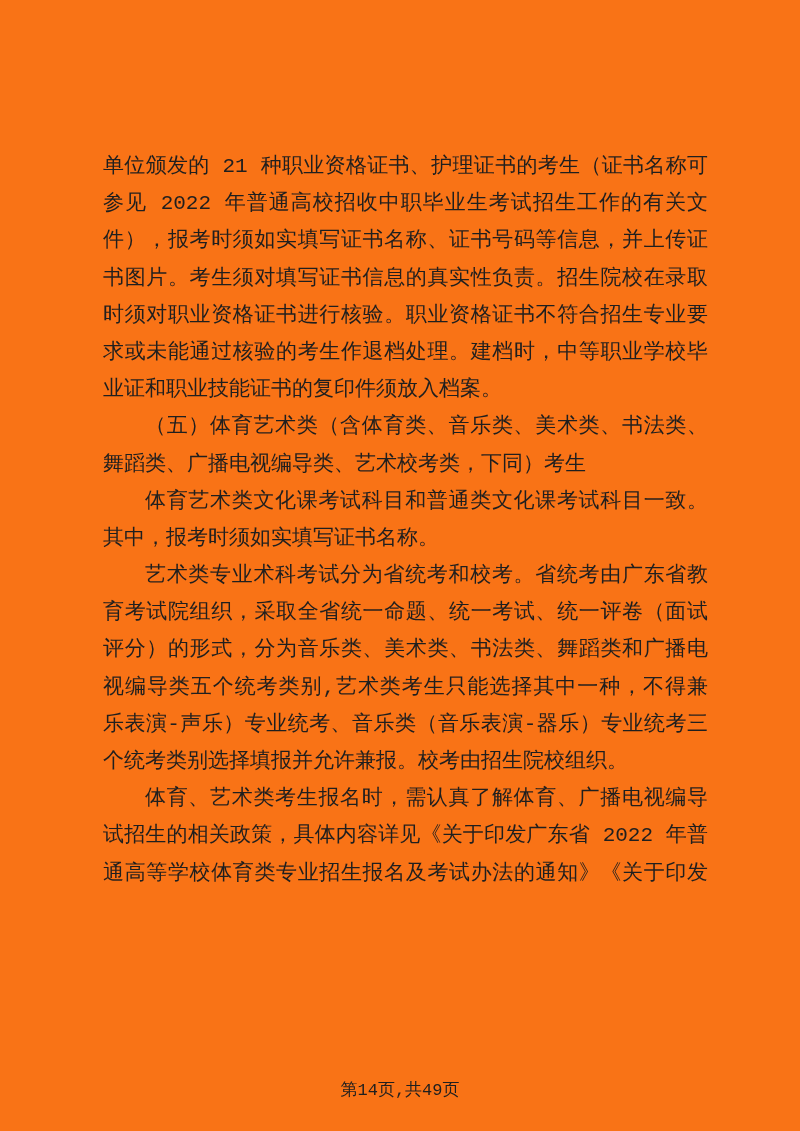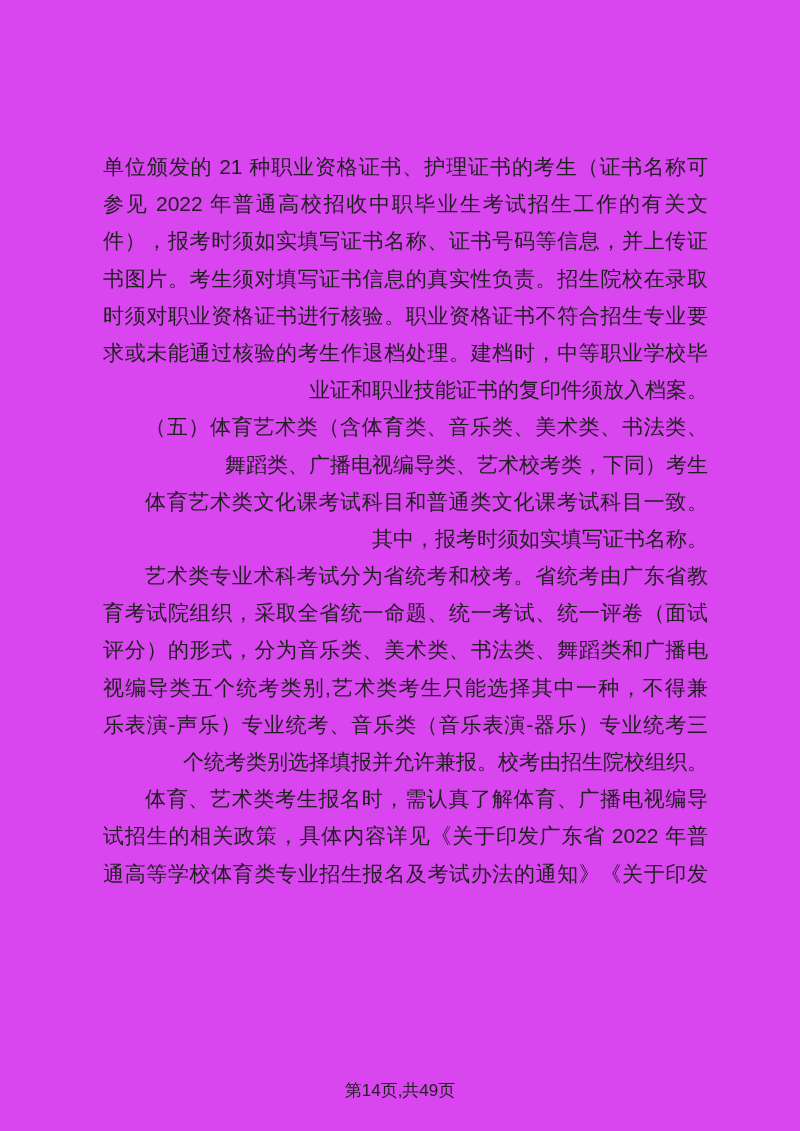--- a/index.html
+++ b/index.html
@@ -4,36 +4,36 @@
 <style>
   html, body {
     margin: 0;
     padding: 0;
     background: #ffffff;
   }
   .page {
     position: relative;
     width: 800px;
     height: 1131px;
-    background: #d946ef;
+    background: #f97316;
     overflow: hidden;
-    font-family: Liberation Sans, sans-serif;
+    font-family: Liberation Mono, monospace;
     color: #1f1f1f;
   }
   .text-block {
     position: absolute;
     left: 103px;
     top: 148px;
     width: 605px;
   }
   .line {
     font-size: 21px;
     height: 37.2px;
     line-height: 37.2px;
-    text-align: right;
+    text-align: left;
     white-space: normal;
     overflow: hidden;
   }
   
   .line.j {
     text-align: justify;
     text-align-last: justify;
   }
   
   .line.ind {

